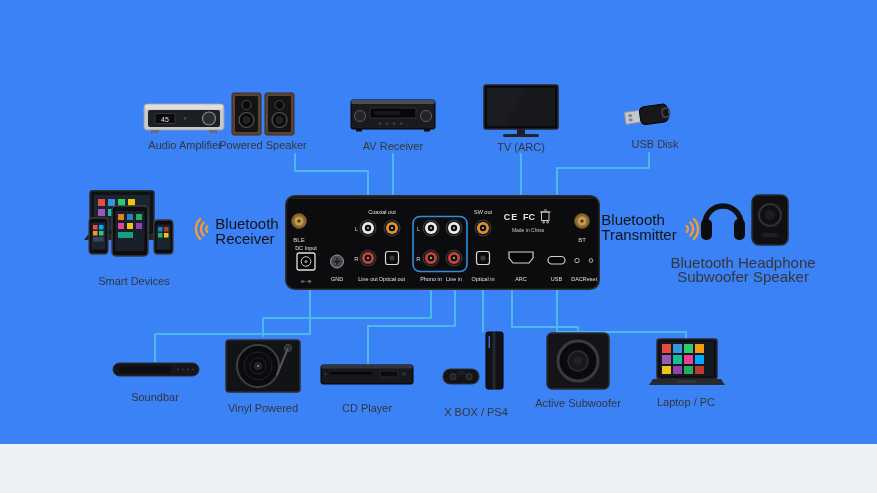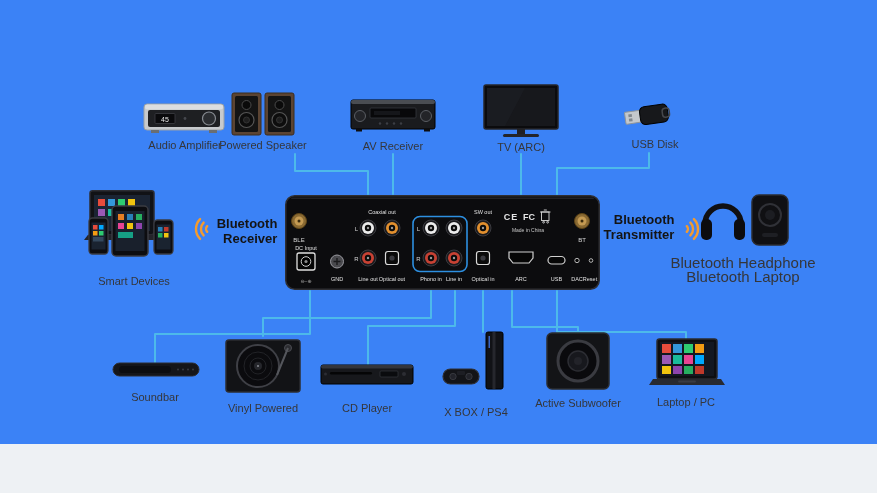--- a/index.html
+++ b/index.html
@@ -11,22 +11,22 @@
   }
   .wires { position:absolute; left:0; top:0; z-index:1; }
   .device { position:absolute; z-index:2; }
   .dev-label {
     position:absolute; z-index:3; transform:translateX(-50%);
     font-size:11px; color:#35363a; white-space:nowrap; text-align:center;
   }
   .dev-label.small { font-size:15px; }
   .bt-label {
     position:absolute; z-index:3; transform:translateX(-50%);
-    font-weight:bold; font-size:13px; line-height:15px; color:#141414;
-    text-align:right; white-space:nowrap;
+    font-weight:normal; font-size:15px; line-height:15px; color:#141414;
+    text-align:left; white-space:nowrap;
   }
   .panel-svg text { font-family:"Liberation Sans", sans-serif; }
 </style>
 </head>
 <body>
 
 <div class="canvas">
 
   <svg class="wires" width="877" height="493" viewBox="0 0 877 493">
     <g fill="none" stroke="#4db9ea" stroke-width="2" stroke-linejoin="round" stroke-linecap="round">
@@ -306,21 +306,21 @@
     <rect x="1" y="25" width="11" height="21" rx="5" fill="#0c0c0f"></rect>
     <rect x="34" y="25" width="11" height="21" rx="5" fill="#0c0c0f"></rect>
   </svg>
   <svg class="device" style="left:750px; top:193px;" width="40" height="54" viewBox="0 0 40 54">
     <rect x="2" y="2" width="36" height="50" rx="7" fill="#101013" stroke="#2a2b30" stroke-width="1.5"></rect>
     <circle cx="20" cy="22" r="11" fill="none" stroke="#303137" stroke-width="2"></circle>
     <circle cx="20" cy="22" r="5" fill="#1c1d22"></circle>
     <rect x="12" y="40" width="16" height="4" rx="2" fill="#1e1f24"></rect>
   </svg>
   <div class="dev-label small" style="left:743px; top:254px;">Bluetooth Headphone</div>
-  <div class="dev-label small" style="left:743px; top:268px;">Bluetooth Laptop</div>
+  <div class="dev-label small" style="left:743px; top:268px;">Subwoofer Speaker</div>
 
   <svg class="device" style="left:112px; top:359px;" width="88" height="20" viewBox="0 0 88 20">
     <rect x="1" y="4" width="86" height="13" rx="6.5" fill="#15161a" stroke="#2c2d33"></rect>
     <rect x="7" y="7" width="52" height="7" rx="3.5" fill="#0c0d10"></rect>
     <circle cx="66" cy="10.5" r="1" fill="#3a3b42"></circle>
       <circle cx="71" cy="10.5" r="1" fill="#3a3b42"></circle>
     <circle cx="76" cy="10.5" r="1" fill="#3a3b42"></circle>
       <circle cx="81" cy="10.5" r="1" fill="#3a3b42"></circle>
   </svg>
   <div class="dev-label" style="left:155px; top:391px;">Soundbar</div>

